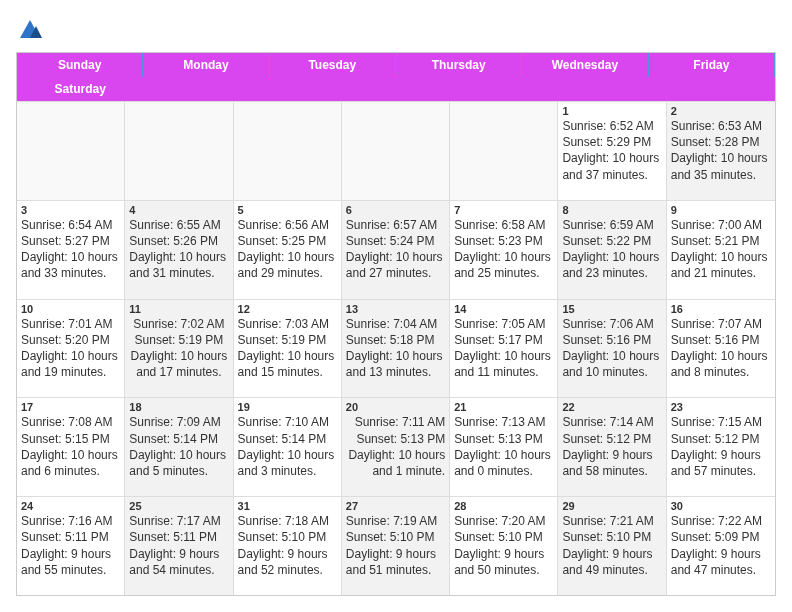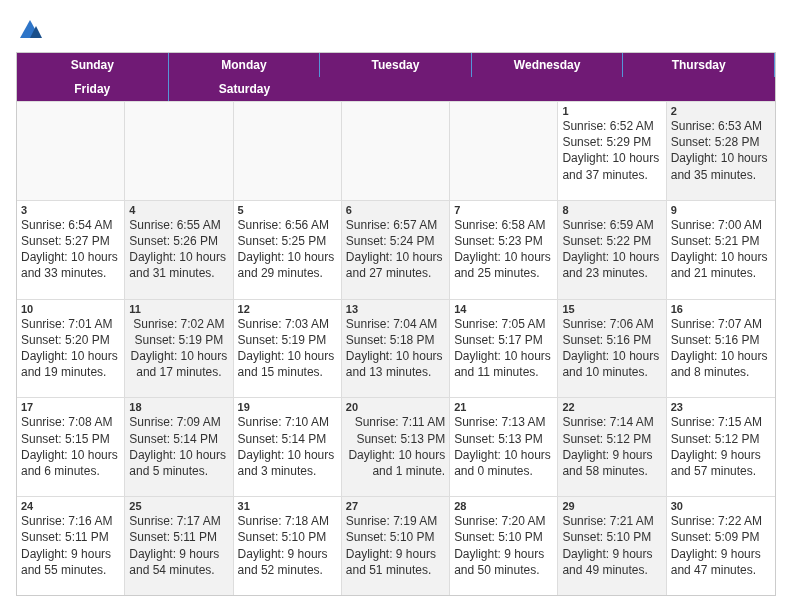--- a/index.html
+++ b/index.html
@@ -60,22 +60,22 @@
       color: #555;
     }
     .calendar {
       flex: 1;
       display: flex;
       flex-direction: column;
       border: 1px solid #ccc;
     }
     .cal-header {
       display: grid;
-      grid-template-columns: repeat(5, 1fr);
-      background: #701a75;
+      grid-template-columns: repeat(6, 1fr);
+      background: #d946ef;
     }
     .cal-header-cell {
       color: #fff;
       font-size: 12px;
       font-weight: bold;
       text-align: center;
       padding: 5px 2px;
       border-right: 1px solid #5596d8;
     }
     .cal-header-cell:last-child { border-right: none; }
@@ -133,22 +133,22 @@
       <div class="month-title"></div>
       <div class="location"></div>
     </div>
   </div>
 
   <div class="calendar">
     <div class="cal-header">
     <div class="cal-header-cell">Sunday</div>
         <div class="cal-header-cell">Monday</div>
         <div class="cal-header-cell">Tuesday</div>
+        <div class="cal-header-cell">Thursday</div>
         <div class="cal-header-cell">Wednesday</div>
-        <div class="cal-header-cell">Thursday</div>
         <div class="cal-header-cell">Friday</div>
         <div class="cal-header-cell">Saturday</div>
       </div>
     <div class="cal-body">
     <div class="cal-row">
           <div class="cal-cell empty"></div>
           <div class="cal-cell empty"></div>
           <div class="cal-cell empty"></div>
           <div class="cal-cell empty"></div>
           <div class="cal-cell empty"></div>

